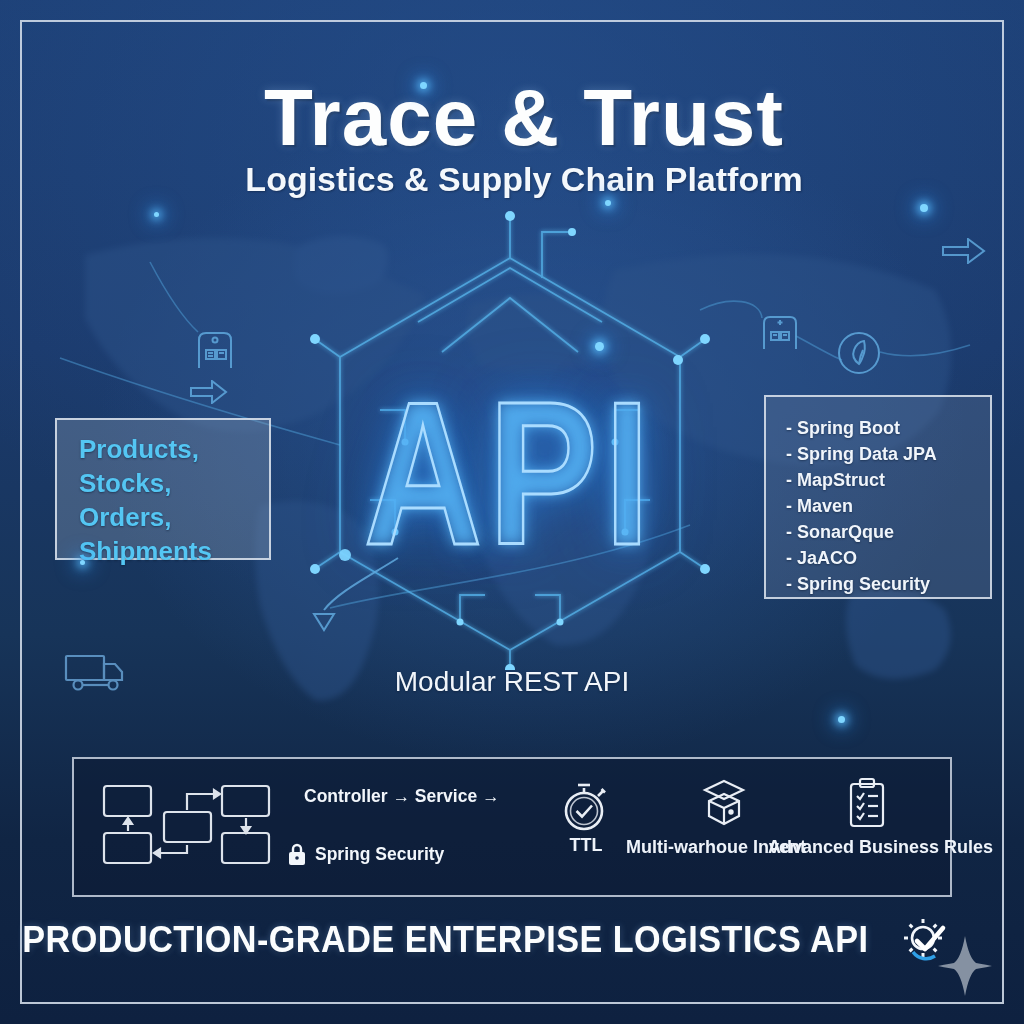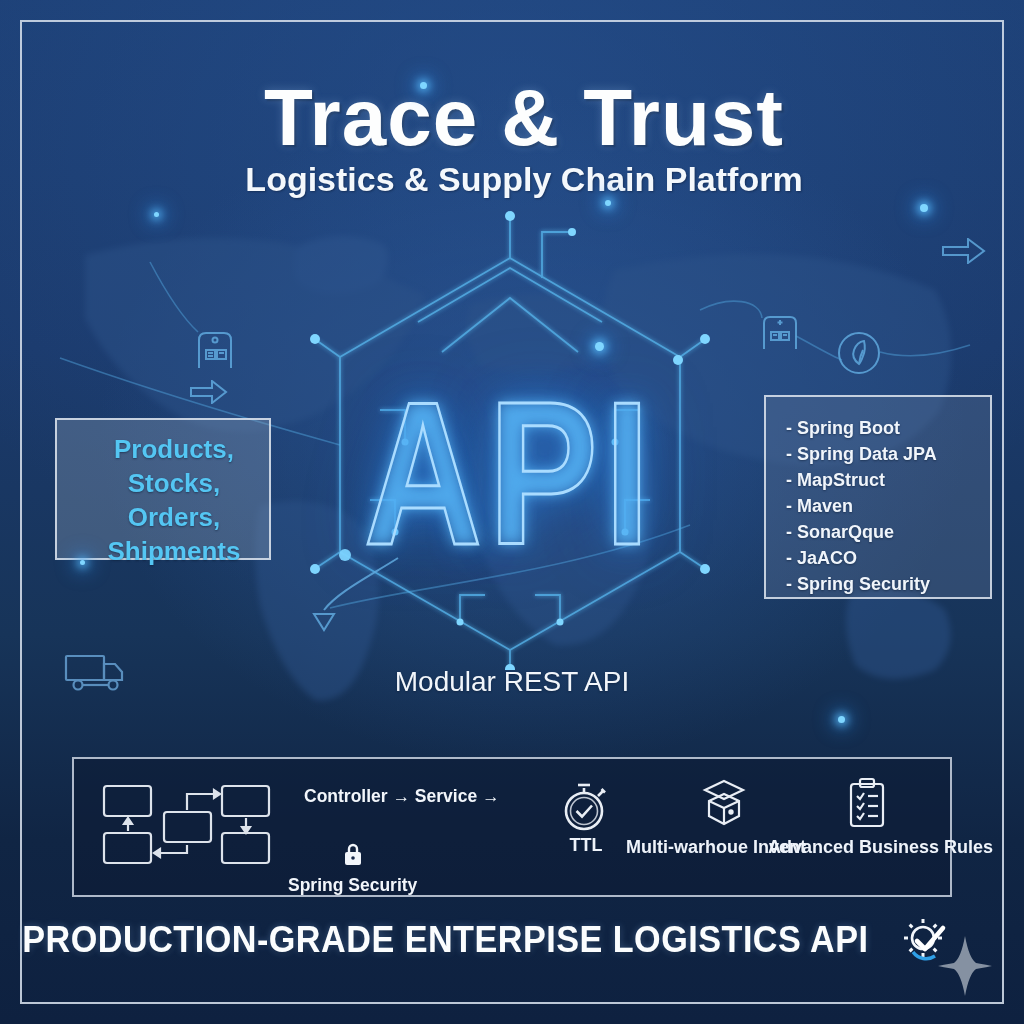--- a/index.html
+++ b/index.html
@@ -29,37 +29,37 @@
   .hex-wrap{position:absolute;left:310px;top:200px;width:400px;height:470px;}
   .api-text{position:absolute;top:170px;left:0;width:100%;text-align:center;line-height:205px;
     font-size:205px;font-weight:800;letter-spacing:8px;transform:scaleX(.8);
     color:rgba(70,130,200,.16);
     -webkit-text-stroke:3px #aadcff;
     text-shadow:0 0 16px rgba(90,190,255,.85),0 0 42px rgba(45,140,240,.55),0 0 80px rgba(30,110,220,.35);}
 
   
   .entities-box{position:absolute;left:55px;top:418px;width:216px;height:142px;box-sizing:border-box;
     background:rgba(132,152,178,.38);border:2px solid rgba(222,229,239,.85);
-    padding:12px 0 0 22px;text-align:center;}
+    padding:12px 0 0 22px;}
   .entities-box div{font-size:26px;font-weight:700;line-height:34px;color:var(--accent-cyan,#54c6f3);
     text-shadow:0 1px 2px rgba(10,25,50,.5);}
   .stack-box{position:absolute;left:764px;top:395px;width:228px;height:204px;box-sizing:border-box;
     background:rgba(96,120,156,.34);border:2px solid rgba(222,229,239,.85);
     padding:18px 0 0 20px;}
   .stack-box div{font-size:18px;font-weight:600;line-height:26px;color:#f0f5fb;
     text-shadow:0 1px 2px rgba(10,25,50,.5);}
 
   .tagline{position:absolute;top:666px;left:0;width:100%;text-align:center;
     font-size:28px;font-weight:500;color:#f2f6fb;text-shadow:0 1px 2px rgba(10,25,50,.5);}
 
   
   .panel{position:absolute;left:72px;top:757px;width:880px;height:140px;box-sizing:border-box;
     background:rgba(13,28,53,.62);border:2px solid rgba(203,213,227,.85);}
   .arch-text{position:absolute;left:230px;top:26px;font-size:17.5px;font-weight:600;line-height:22px;color:#f2f6fb;}
-  .security-row{position:absolute;left:214px;top:84px;display:flex;align-items:center;gap:9px;flex-direction:column;}
+  .security-row{position:absolute;left:214px;top:84px;display:flex;align-items:center;gap:9px;}
   .security-row span{font-size:17.5px;font-weight:600;color:#f2f6fb;}
   .feat-label{position:absolute;font-size:18px;font-weight:600;color:#eef3fa;white-space:nowrap;}
   .feat-sub{position:absolute;font-size:17px;font-weight:500;color:#e8eef6;white-space:nowrap;}
 
   
   .footer-row{position:absolute;top:916px;left:0;width:100%;display:flex;justify-content:flex-start;align-items:center;gap:12px;}
   .footer-headline{font-size:36px;font-weight:800;letter-spacing:.5px;transform:scaleX(.95);
     color:#fbfdfe;text-shadow:0 0 8px rgba(150,200,255,.3),1px 2px 2px rgba(8,20,40,.5);}
 
   

